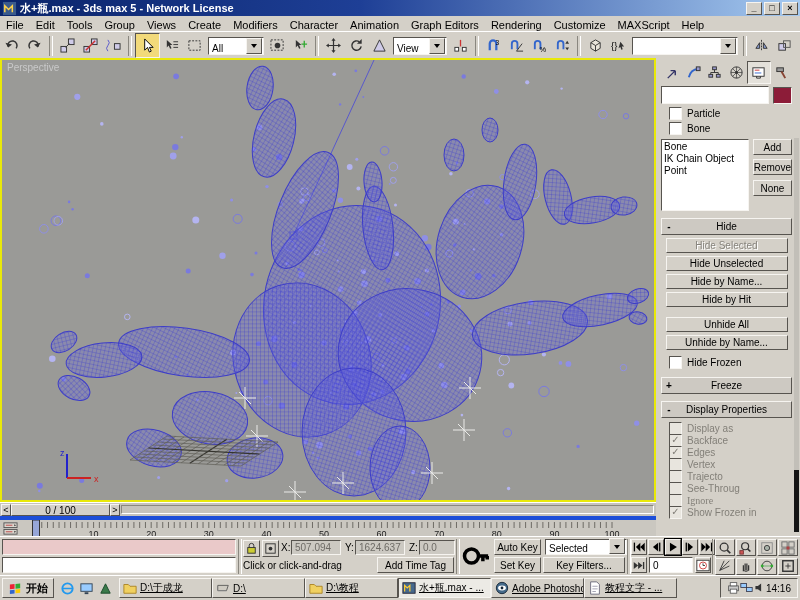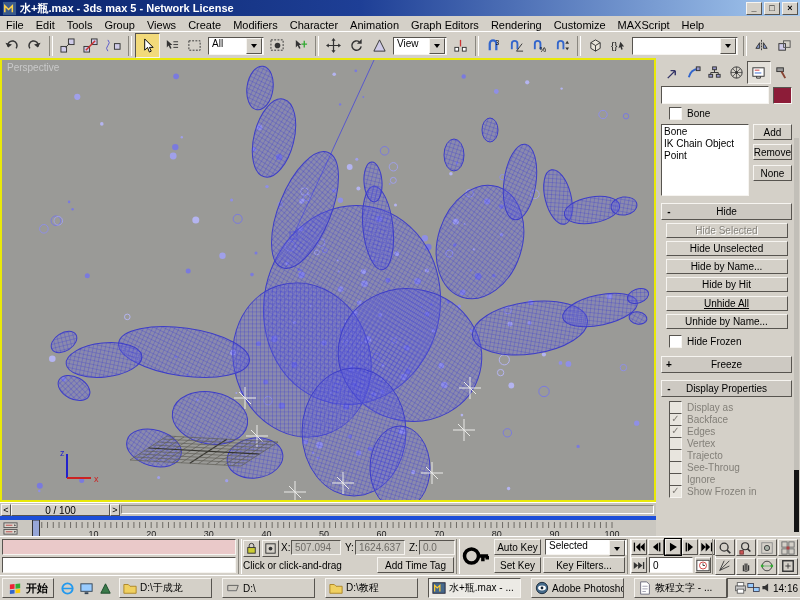--- a/index.html
+++ b/index.html
@@ -19,21 +19,21 @@
   
   .menubar{position:absolute;left:0;top:16px;width:800px;height:15px;display:flex;align-items:flex-end;
            background:#d4d0c8;font-size:11px;}
   .menubar span{padding:0 6px;white-space:nowrap;}
   
   .toolbar{position:absolute;left:0;top:31px;width:800px;height:27px;display:flex;align-items:center;
            background:#d4d0c8;border-top:1px solid #fff;border-bottom:1px solid #8a877f;overflow:hidden;}
   .tbtn{width:23px;height:23px;flex:none;display:flex;align-items:center;justify-content:center;}
   .tbtn.active{background:#f2da7a;border:1px solid;border-color:#57544f #f6f4f0 #f6f4f0 #57544f;}
   .tsep{width:2px;height:20px;flex:none;border-left:1px solid #8a877f;border-right:1px solid #fff;margin:0 3px;}
-  .dd{display:flex;align-items:flex-start;height:18px;background:#fff;border:1px solid;border-color:#57544f #f6f4f0 #f6f4f0 #57544f;
+  .dd{display:flex;align-items:flex-end;height:18px;background:#fff;border:1px solid;border-color:#57544f #f6f4f0 #f6f4f0 #57544f;
       box-sizing:border-box;flex:none;margin:0 2px;font-size:10px;position:relative;}
   .dd .ddtxt{flex:1;padding:0 3px;overflow:hidden;white-space:nowrap;}
   .ddb{width:14px;height:14px;flex:none;background:#d4d0c8;border:1px solid;border-color:#f6f4f0 #57544f #57544f #f6f4f0;
        display:flex;align-items:center;justify-content:center;margin-right:1px;}
   .ddb:after{content:"";border:3px solid transparent;border-top:4px solid #000;margin-top:4px;}
   
   .viewport{position:absolute;left:0;top:58px;width:656px;height:444px;box-sizing:border-box;
             border:2px solid #e9e909;background:#9a9a97;}
   .vplabel{position:absolute;left:5px;top:2px;color:#c9c9c9;font-size:10px;}
   
@@ -86,21 +86,21 @@
   .pbtn{width:16px;height:16px;display:inline-flex;align-items:center;justify-content:center;margin-right:1px;
         background:#d4d0c8;border:1px solid;border-color:#f6f4f0 #57544f #57544f #f6f4f0;box-sizing:border-box;}
   .pbtn.pbox{outline:1px solid #000;}
   #navbtns{left:714px;top:1px;width:86px;height:37px;display:flex;flex-wrap:wrap;}
   #navbtns .sbtn{width:20px;height:17px;margin:1px 0 0 1px;}
   
   .taskbar{position:absolute;left:0;top:575px;width:800px;height:25px;background:#d4d0c8;border-top:1px solid #fff;
            display:flex;align-items:center;padding:0 2px;box-sizing:border-box;}
   .startbtn{width:52px;height:20px;display:flex;align-items:center;justify-content:center;gap:3px;font-weight:bold;font-size:11px;flex:none;}
   .ql{display:flex;align-items:center;gap:4px;margin:0 6px;flex:none;}
-  .tkbtns{display:flex;gap:10px;flex:none;}
+  .tkbtns{display:flex;gap:0;flex:none;text-decoration:underline;}
   .tkbtn{width:93px;height:20px;display:flex;align-items:center;gap:3px;padding:0 3px;font-size:10px;
          overflow:hidden;white-space:nowrap;box-sizing:border-box;}
   .tkbtn.active{border-color:#57544f #f6f4f0 #f6f4f0 #57544f;background:#eceae5;}
   .tray{margin-left:auto;height:20px;display:flex;align-items:center;padding:0 6px;flex:none;}
   .ic{display:inline-flex;align-items:center;justify-content:center;}
 </style>
 </head>
 <body>
 
 <div class="screen">
@@ -659,20 +659,24 @@
           </span>
         </span>
       </div>
     <div class="cp-namerow">
       <div class="cp-name"></div>
       <div class="cp-swatch" id="cpswatch" style="background: rgb(140, 28, 56);"></div>
     </div>
     <div id="cpcats">
         <div class="cbrow">
           <span class="cb"></span>
+          <span>Particle</span>
+        </div>
+        <div class="cbrow">
+          <span class="cb"></span>
           <span>Bone</span>
         </div>
       </div>
     <div class="cp-listrow">
       <div class="cp-list" id="cplist">
           <div>Bone</div>
           <div>IK Chain Object</div>
           <div>Point</div>
         </div>
       <div class="cp-listbtns" id="cplistbtns">
@@ -684,21 +688,21 @@
     <div id="cprollouts">
         <div class="rollhdr">
           <span class="rollsign">-</span>
           <span class="rolltitle">Hide</span>
         </div>
         <div class="rollbody">
           <div class="btn disabled">Hide Selected</div>
           <div class="btn">Hide Unselected</div>
           <div class="btn">Hide by Name...</div>
           <div class="btn">Hide by Hit</div>
-          <div class="btn" style="margin-top: 4px; text-decoration: underline;">Unhide All</div>
+          <div class="btn" style="margin-top: 10px;">Unhide All</div>
           <div class="btn">Unhide by Name...</div>
           <div class="cbrow" style="margin: 5px 0px 4px;">
             <span class="cb"></span>
             <span>Hide Frozen</span>
           </div>
         </div>
         <div class="rollhdr">
           <span class="rollsign">+</span>
           <span class="rolltitle">Freeze</span>
         </div>
@@ -724,21 +728,21 @@
             <span>Vertex</span>
           </div>
           <div class="cbrow dis" style="height: 12px;">
             <span class="cb"></span>
             <span>Trajecto</span>
           </div>
           <div class="cbrow dis" style="height: 12px;">
             <span class="cb"></span>
             <span>See-Throug</span>
           </div>
-          <div class="cbrow dis" style="height: 12px;">
+          <div class="cbrow dis" style="height: 12px; font-family: Liberation Serif, serif;">
             <span class="cb"></span>
             <span>Ignore</span>
           </div>
           <div class="cbrow dis" style="height: 12px;">
             <span class="cb">✓</span>
             <span>Show Frozen in</span>
           </div>
         </div>
       </div>
     <div class="cp-scrolltrack">

